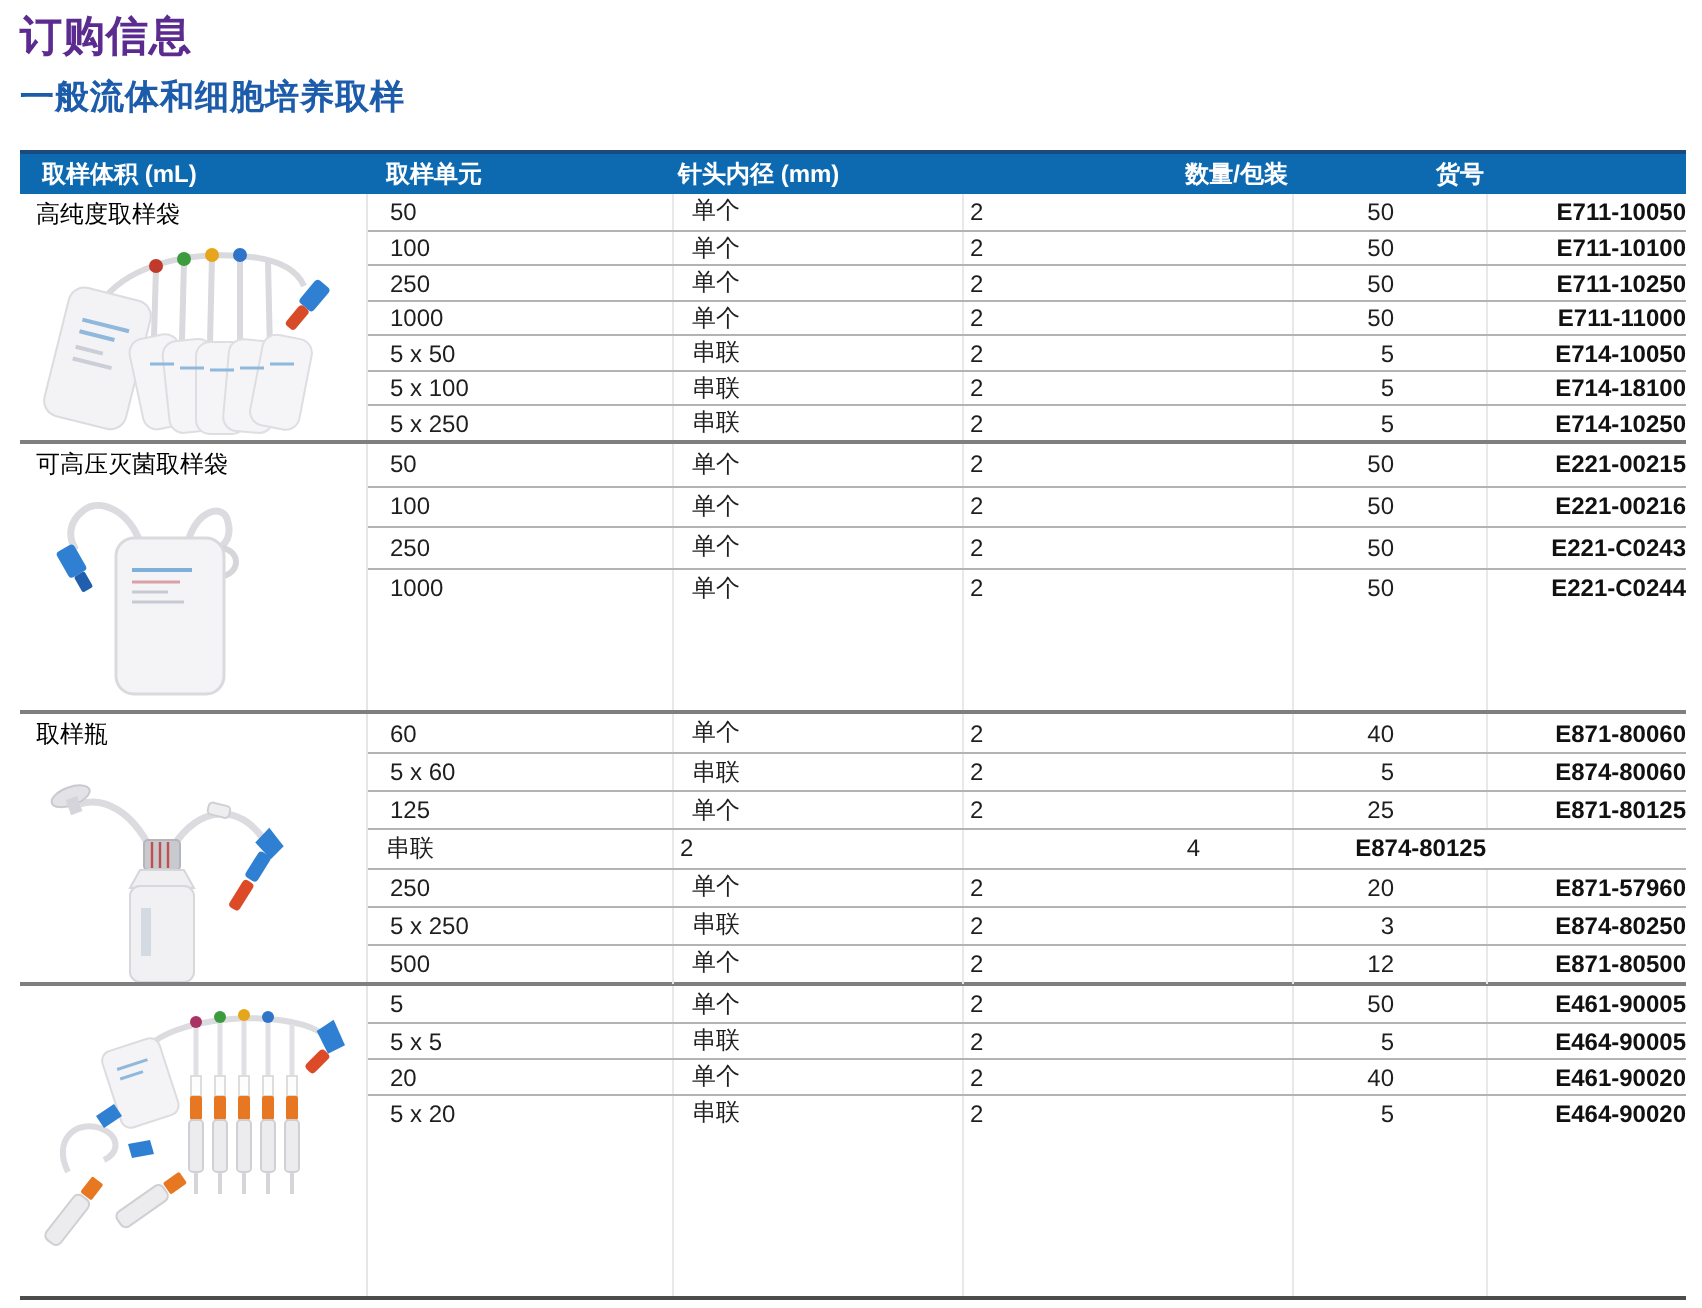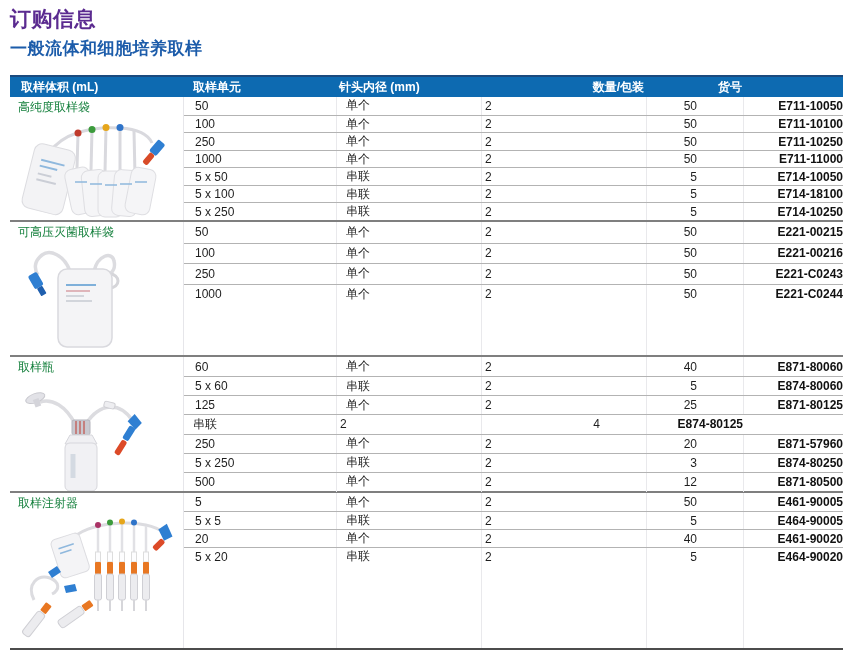--- a/index.html
+++ b/index.html
@@ -45,21 +45,21 @@
   .s1 { height: 135px; }
   .s2 { height: 136px; }
   .s3 { height: 157px; }
 
   .device-cell {
     flex: 0 0 174px; width: 174px;
     padding: 3px 0 0 8px;
     border-right: 1px solid #e6e6ea;
     overflow: hidden;
   }
-  .device-name { font-size: 12px; color: #15803d; line-height: 14px; }
+  .device-name { font-size: 12px; color: #000000; line-height: 14px; }
   .device-cell svg { display: block; margin: 2px 0 0 2px; }
 
   .rows { flex: 1; display: flex; flex-direction: column; }
   .row {
     display: grid;
     grid-template-columns: 152px 145px 165px 97px 100px;
     align-items: center;
     font-size: 12px; color: #1e1e1e;
   }
   .row + .row { border-top: 1px solid #b3b3b3; }
@@ -321,21 +321,20 @@
               <div class="col-vol"></div>
               <div class="col-unit"></div>
               <div class="col-needle"></div>
               <div class="col-qty"></div>
               <div class="col-cat"></div>
             </div>
           </div>
         </div>
         <div class="section s3">
           <div class="device-cell">
-            <div class="device-name">取样注射器</div>
             <svg width="162" height="136" viewBox="0 0 162 136">
     <path d="M52 28 C 64 10, 120 6, 140 18" stroke="#dcdce0" stroke-width="3" fill="none"></path>
     <path d="M78 14 v26 M90 11 v29 M102 10 v30 M114 11 v29 M126 14 v26" stroke="#e1e1e5" stroke-width="2.5" fill="none"></path>
     <g transform="rotate(-18 48 40)">
       <rect x="34" y="24" width="30" height="40" rx="5" fill="#f4f4f6" stroke="#dcdce0"></rect>
       <path d="M40 34 h16 M40 39 h12" stroke="#8fb8dd" stroke-width="1.5" fill="none"></path>
     </g>
     <circle cx="78" cy="13" r="3" fill="#aa3366"></circle>
     <circle cx="90" cy="10.5" r="3" fill="#3c9b3c"></circle>
     <circle cx="102" cy="9.5" r="3" fill="#e6a61b"></circle>

